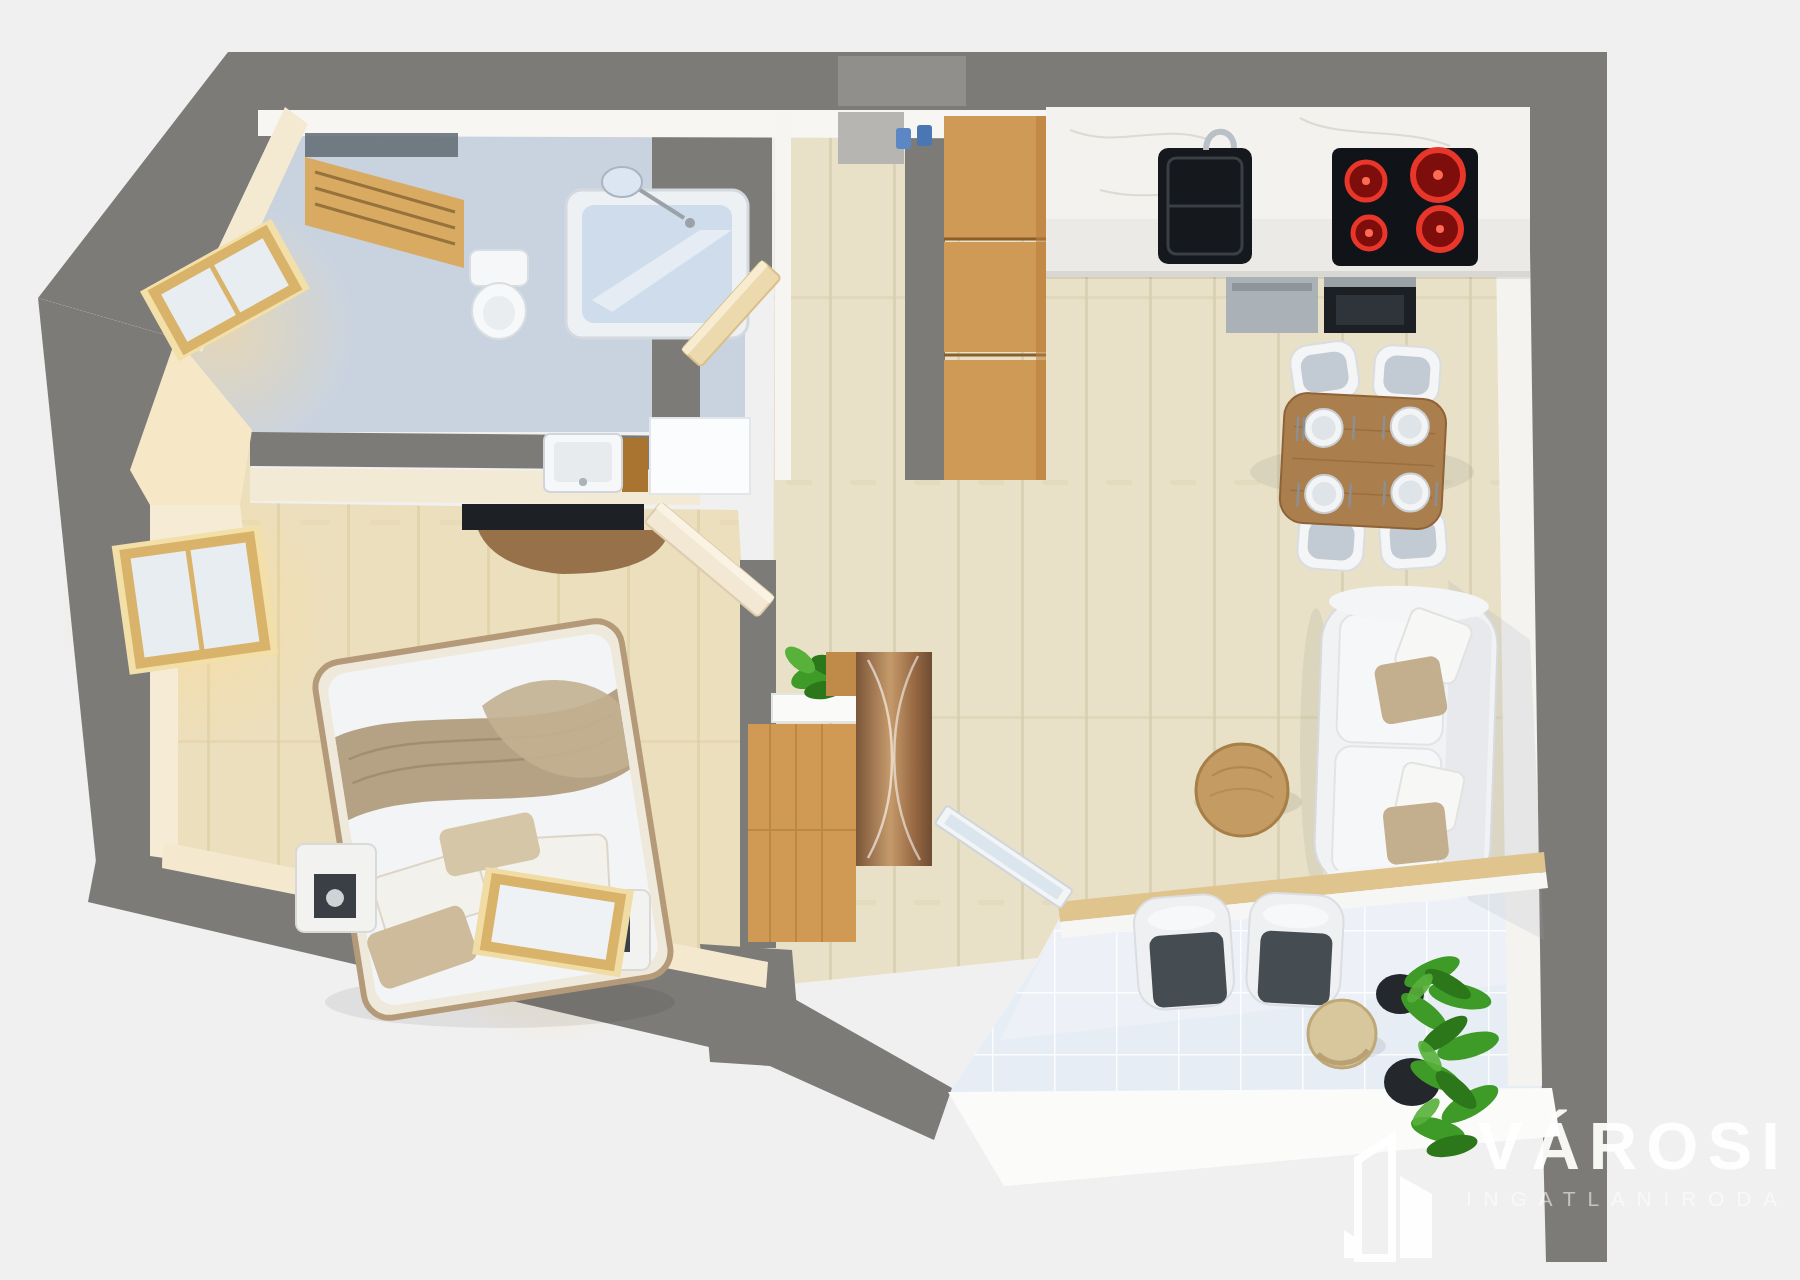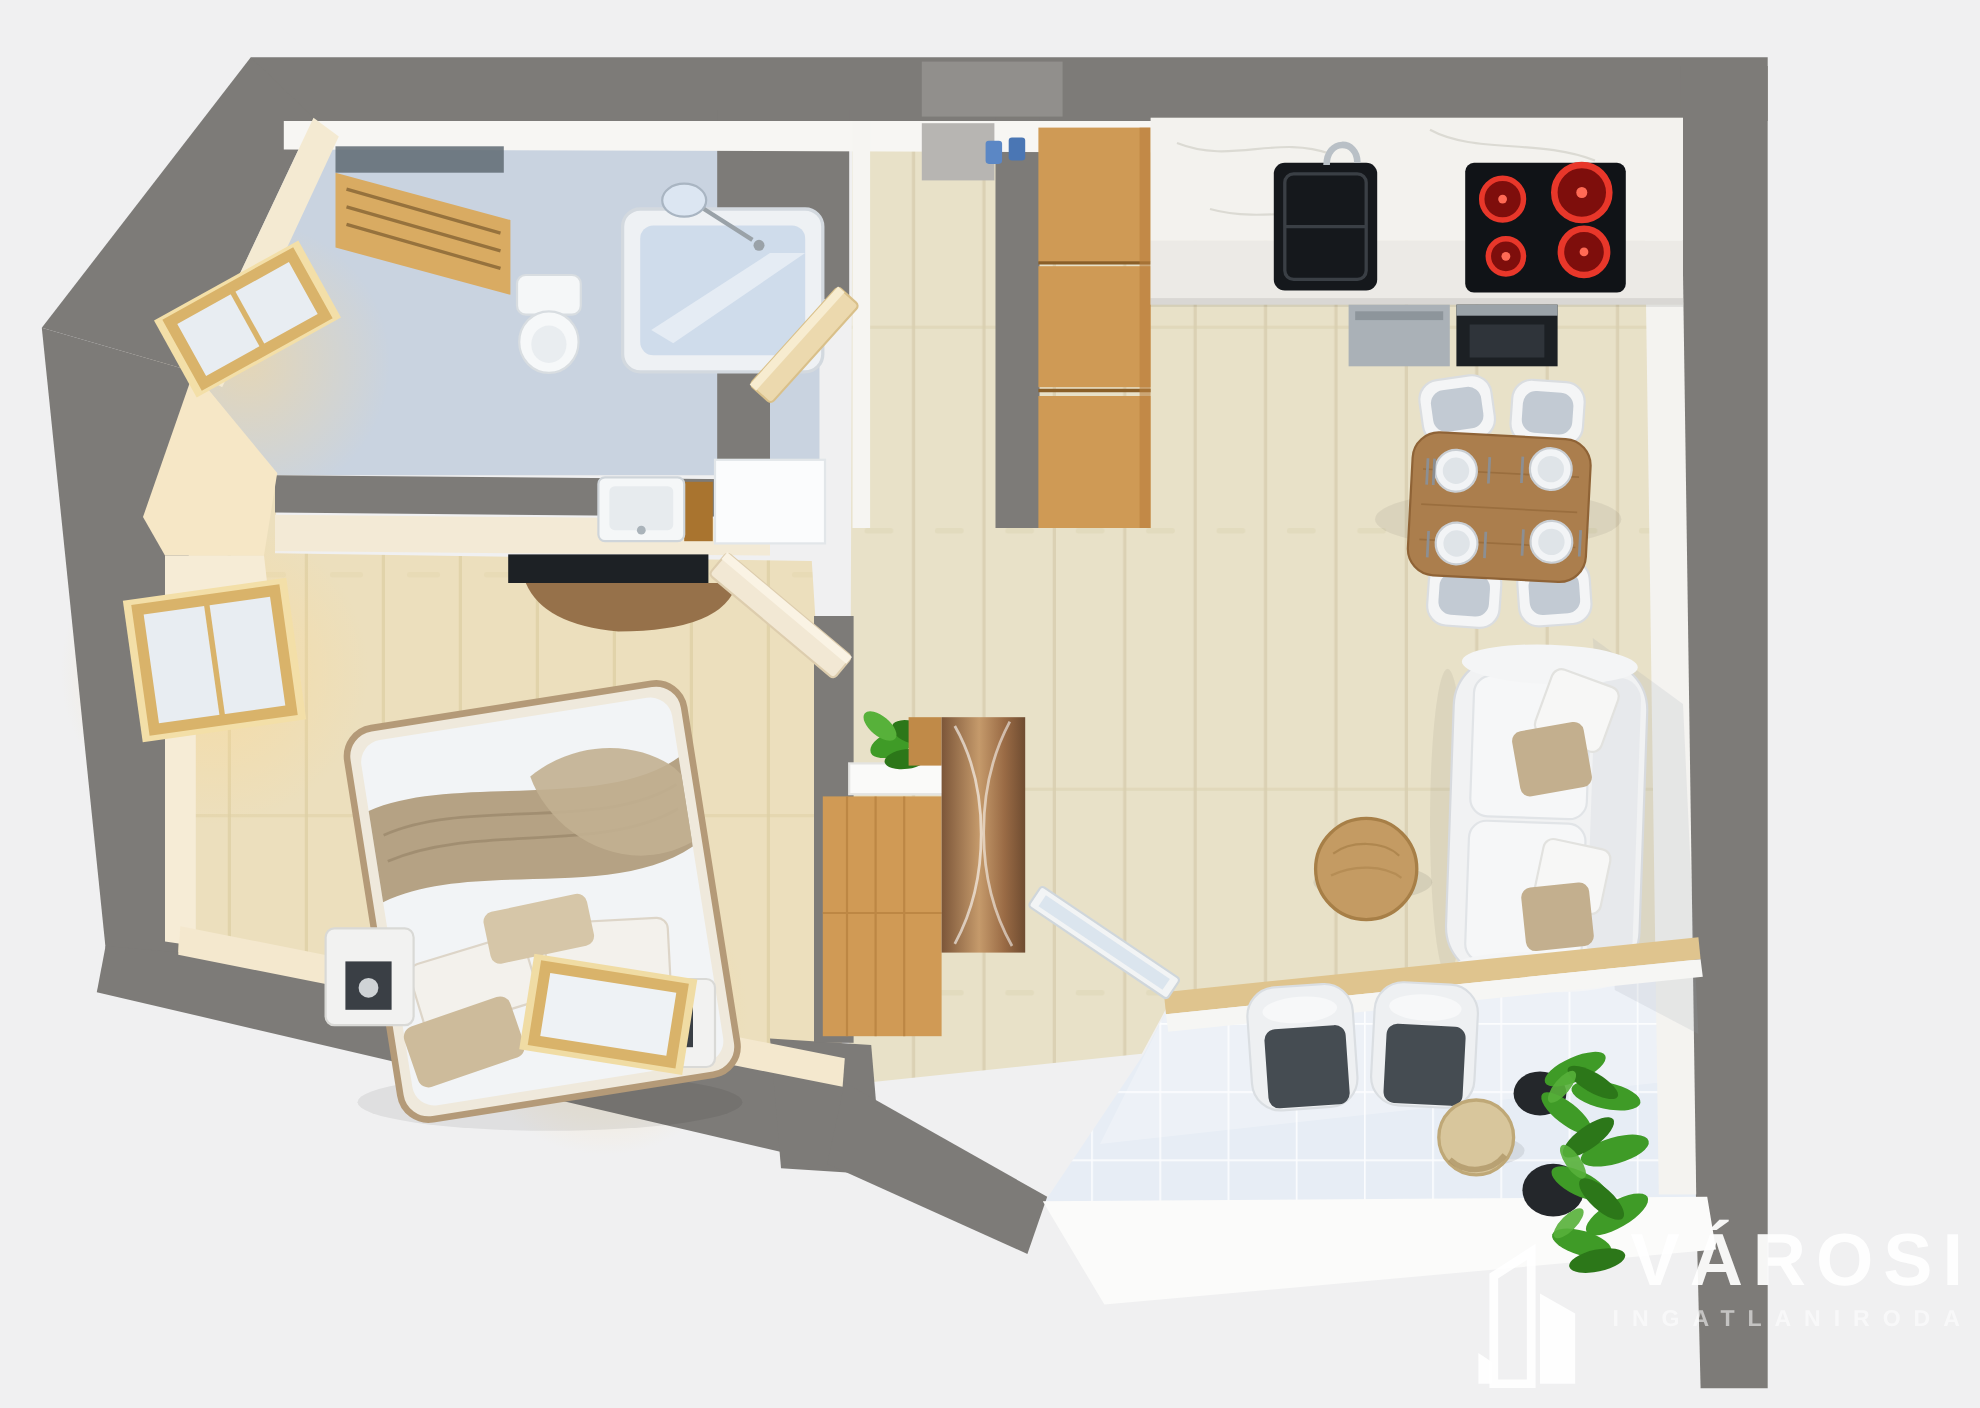--- a/index.html
+++ b/index.html
@@ -3,21 +3,21 @@
 <meta charset="utf-8">
 <style>
   html,body{margin:0;padding:0;background:#f0f0f1;}
   .stage{position:relative;width:1800px;height:1280px;overflow:hidden;
          background:#f0f0f1;font-family:"Liberation Sans",sans-serif;}
   svg{display:block;}
   .logo{position:absolute;left:1342px;top:1112px;display:flex;align-items:flex-start;gap:20px;}
   .logo-text{display:flex;flex-direction:column;align-items:flex-end;}
   .brand{font-size:67px;font-weight:800;letter-spacing:0.135em;
          color:rgba(255,255,255,0.93);line-height:1.0;white-space:nowrap;}
-  .sub{font-size:21px;font-weight:700;letter-spacing:0.56em;margin-top:8px;padding-left:4px;
+  .sub{font-size:21px;font-weight:400;letter-spacing:0.56em;margin-top:8px;padding-left:4px;
        color:rgba(255,255,255,0.55);white-space:nowrap;}
 </style>
 </head>
 <body>
 
 <div class="stage">
 <svg width="1800" height="1280" viewBox="0 0 1800 1280">
   <defs>
     <pattern id="plank" width="64" height="420" patternUnits="userSpaceOnUse">
       <rect width="64" height="420" fill="#e8e1c8"></rect>

